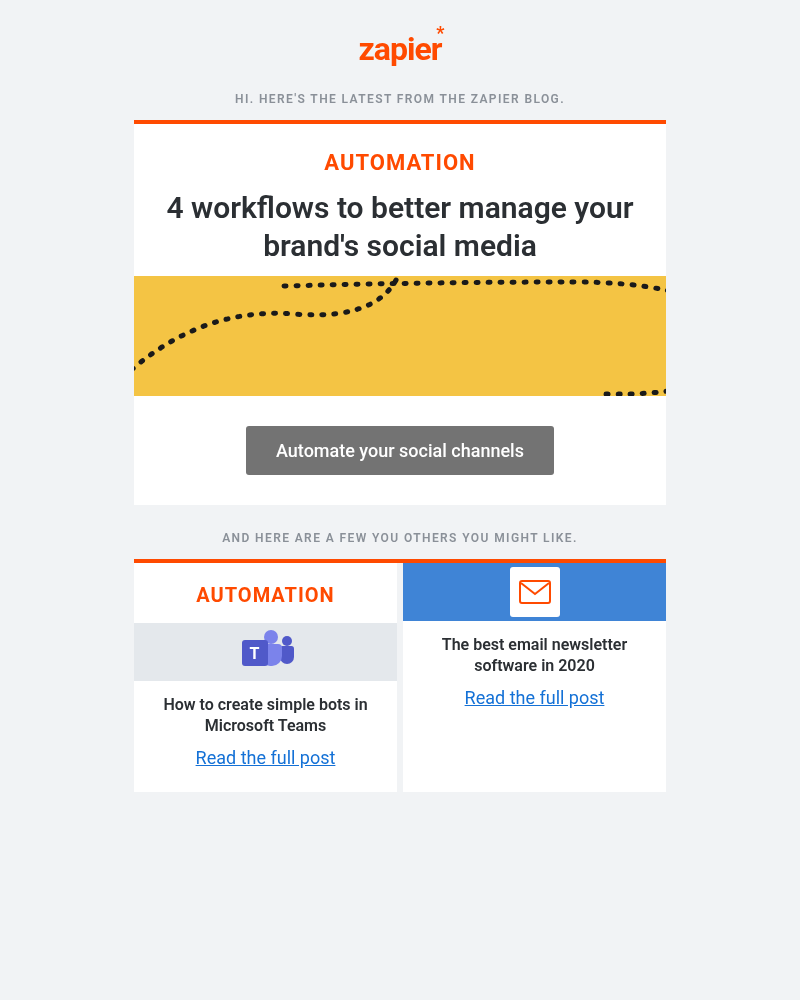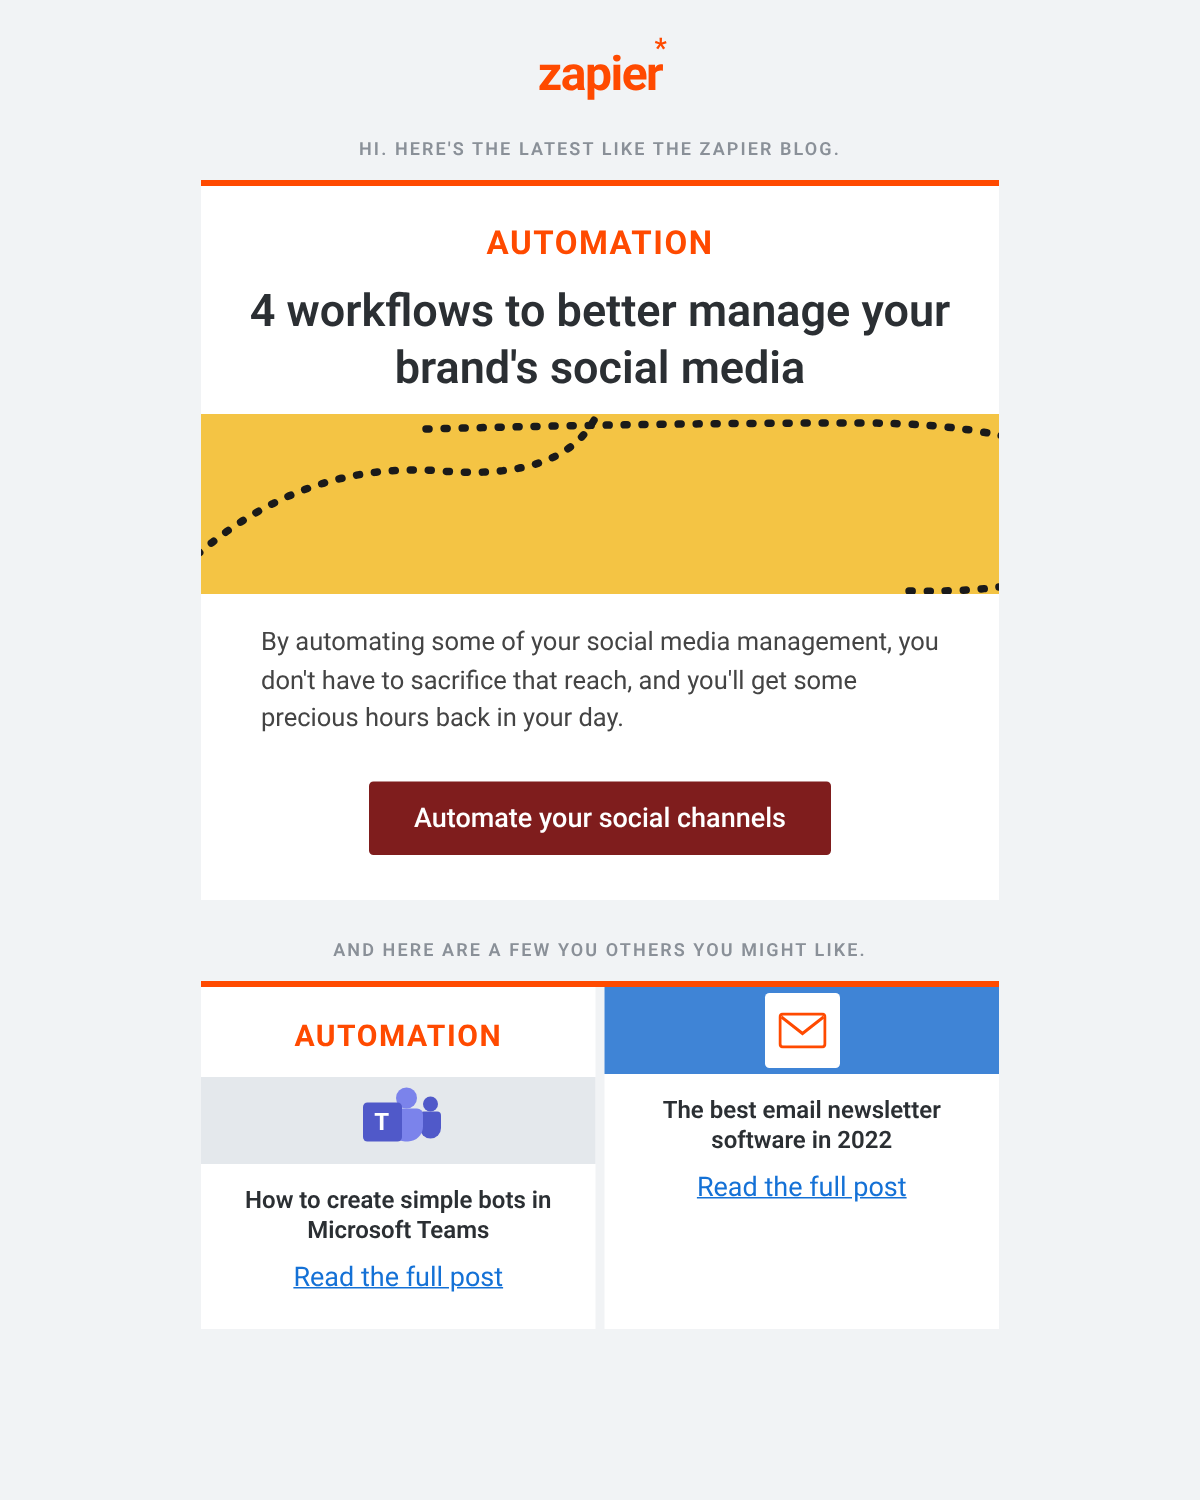--- a/index.html
+++ b/index.html
@@ -76,21 +76,21 @@
   .body-text {
     padding: 20px 40px 0;
     color: #444;
     font-size: 17px;
     line-height: 1.5;
   }
   .body-text p { margin-bottom: 18px; }
   .cta-wrap { text-align: center; padding: 10px 0 30px; }
   .cta {
     display: inline-block;
-    background: #7f1d1d;
+    background: #737373;
     color: #fff;
     font-size: 18px;
     font-weight: 500;
     padding: 14px 30px;
     border-radius: 3px;
     text-decoration: none;
     cursor: pointer;
   }
   .grid {
     display: flex;
@@ -177,37 +177,36 @@
 
 <div class="container">
 
   <div class="logo-wrap">
     <span class="logo">
       <span>zapier</span>
       <span class="asterisk">*</span>
     </span>
   </div>
 
-  <div class="eyebrow">HI. HERE'S THE LATEST LIKE THE ZAPIER BLOG.</div>
+  <div class="eyebrow">HI. HERE'S THE LATEST FROM THE ZAPIER BLOG.</div>
 
   <div class="divider"></div>
 
   <div class="card">
     <div class="category">AUTOMATION</div>
     <div class="headline">4 workflows to better manage your brand's social media</div>
 
     <div class="hero-img">
       <svg width="600" height="120" viewBox="0 0 600 120">
         <path d="M -20 110 Q 60 30 160 38 Q 260 46 270 -20" stroke="#1a1a1a" stroke-width="5" stroke-dasharray="2 10" stroke-linecap="round" fill="none"></path>
         <path d="M 150 10 Q 300 6 440 6 Q 550 6 595 40 Q 620 60 595 90 Q 570 120 470 118" stroke="#1a1a1a" stroke-width="5" stroke-dasharray="2 10" stroke-linecap="round" fill="none"></path>
       </svg>
     </div>
 
     <div class="body-text">
-      <p>By automating some of your social media management, you don't have to sacrifice that reach, and you'll get some precious hours back in your day.</p>
     </div>
 
     <div class="cta-wrap">
       <a class="cta">Automate your social channels</a>
     </div>
   </div>
 
   <div class="eyebrow">AND HERE ARE A FEW YOU OTHERS YOU MIGHT LIKE.</div>
 
   <div class="divider"></div>
@@ -230,18 +229,18 @@
 
     <div class="col">
       <div class="col-img mail-bg">
         <div class="mail-icon">
           <svg width="32" height="24" viewBox="0 0 32 24">
             <rect x="1" y="1" width="30" height="22" rx="2" fill="none" stroke="#ff4a00" stroke-width="2"></rect>
             <path d="M2 3 L16 14 L30 3" fill="none" stroke="#ff4a00" stroke-width="2"></path>
           </svg>
         </div>
       </div>
-      <div class="col-title">The best email newsletter software in 2022</div>
+      <div class="col-title">The best email newsletter software in 2020</div>
       <a class="read-link">Read the full post</a>
     </div>
   </div>
 
 </div>
 
 </body></html>

